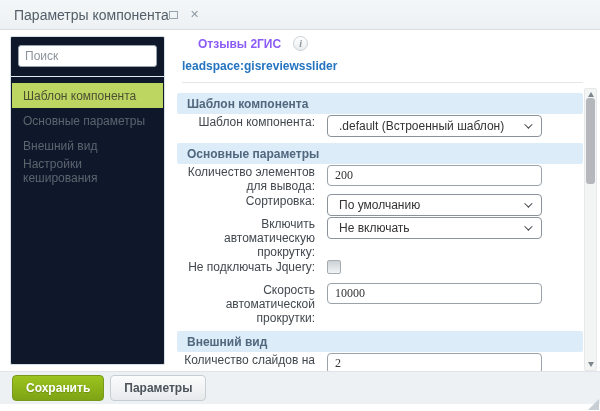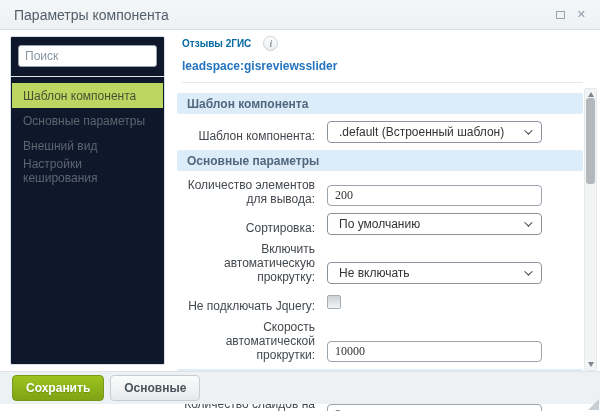--- a/index.html
+++ b/index.html
@@ -3,21 +3,21 @@
 <meta charset="utf-8">
 <style>
   * { margin:0; padding:0; box-sizing:border-box; }
   html,body { width:600px; height:411px; background:#fff; overflow:hidden;
     font-family:"Liberation Sans","DejaVu Sans",sans-serif; }
   .dialog { position:relative; width:600px; height:411px; background:#fff; }
 
   
   .titlebar { position:absolute; left:0; top:0; width:600px; height:30px;
     background:linear-gradient(#f4f7f8,#eef1f3); border-bottom:1px solid #d9dee2;
-    display:flex; align-items:center; justify-content:space-between; padding:0 14px; }
+    display:flex; align-items:center; padding:0 14px; }
   .titlebar-title { font-size:14px; color:#535e68; }
   .win-controls { display:flex; align-items:center; gap:12px; }
   .maximize-box { width:9px; height:8px; border:1px solid #98a3ad; display:inline-block; }
   .close-glyph { font-size:11px; color:#8f9aa4; line-height:1; }
 
   
   .sidebar { position:absolute; left:10px; top:36px; width:155px; height:329px;
     background:#0f172a; border:1px solid #d6e0e7; border-radius:2px; }
   .search-wrap { padding:8px 7px 9px 7px; border-bottom:1px solid #e3e9ee; }
   .search-input { width:100%; height:22px; border:1px solid #98a4ad; border-radius:3px;
@@ -26,33 +26,33 @@
   .search-input::placeholder { color:#8b949d; }
   .menu { padding:6px 0; }
   .menu-item { height:25px; display:flex; align-items:center; padding:0 11px;
     font-size:12px; color:#5b656e; cursor:pointer; margin:0 1px; }
   .menu-item.selected { background:var(--highlight-green,#bdd561); color:#4a5133; }
 
   
   .content { position:absolute; left:177px; top:36px; width:406px; }
   .content-header { padding-left:5px; }
   .header-row { display:flex; align-items:center; gap:12px; }
-  .page-title { font-size:10px; font-weight:bold; color:#0369a1; }
+  .page-title { font-size:12px; font-weight:bold; color:#8b5cf6;margin-left:16px; }
   .info-icon { width:15px; height:15px; border-radius:50%; border:1px solid #ccd1d5;
     background:linear-gradient(#ffffff,#e9edef); color:#8d969e; font-size:10px;
     font-family:"Liberation Serif","DejaVu Serif",serif; font-style:italic; font-weight:bold;
     display:flex; align-items:center; justify-content:center; }
   .component-name { font-size:12px; font-weight:bold; color:var(--link-blue,#2474c0); margin-top:8px; }
   .header-divider { border-bottom:1px solid #e7e7e7; margin-top:9px; }
 
   .form { margin-top:10px; }
   .section-bar { height:21px; background:var(--section-blue,#ddecf9); border-radius:2px;
     display:flex; align-items:center; padding:0 10px; font-size:12px; font-weight:bold;
     color:#50677d; margin-top:6px; }
-  .row { display:flex; align-items:flex-end; margin:7px 0; min-height:22px; }
+  .row { display:flex; align-items:flex-start; margin:1px 0; min-height:22px; }
   .row-label { width:150px; text-align:right; padding-right:12px; font-size:12px; color:#42484e; }
   .field-box { width:215px; }
   .text-input { width:215px; height:21px; border:1px solid #9aa3ab; border-radius:4px;
     padding:0 7px; font-size:12px; color:#333;
     font-family:Liberation Serif, serif; }
   .select { width:215px; height:22px; border:1px solid #8a939b; border-radius:4px;
     background:#fff; display:flex; align-items:center; justify-content:space-between;
     padding:0 11px; cursor:pointer; }
   .select-value { font-size:12px; color:#333; white-space:nowrap; overflow:hidden; }
   .chevron { width:6px; height:6px; border-right:1.6px solid #3c4248;
@@ -205,18 +205,18 @@
   </div>
 
   <div class="scrollbar">
     <span class="sb-arrow-up"></span>
     <span class="sb-thumb"></span>
     <span class="sb-arrow-down"></span>
   </div>
 
   <div class="footer">
     <button class="btn btn-save">Сохранить</button>
-    <button class="btn btn-cancel">Основные</button>
+    <button class="btn btn-cancel">Параметры</button>
   </div>
 
   <div class="gripper"></div>
 
 </div>
 
 </body></html>

